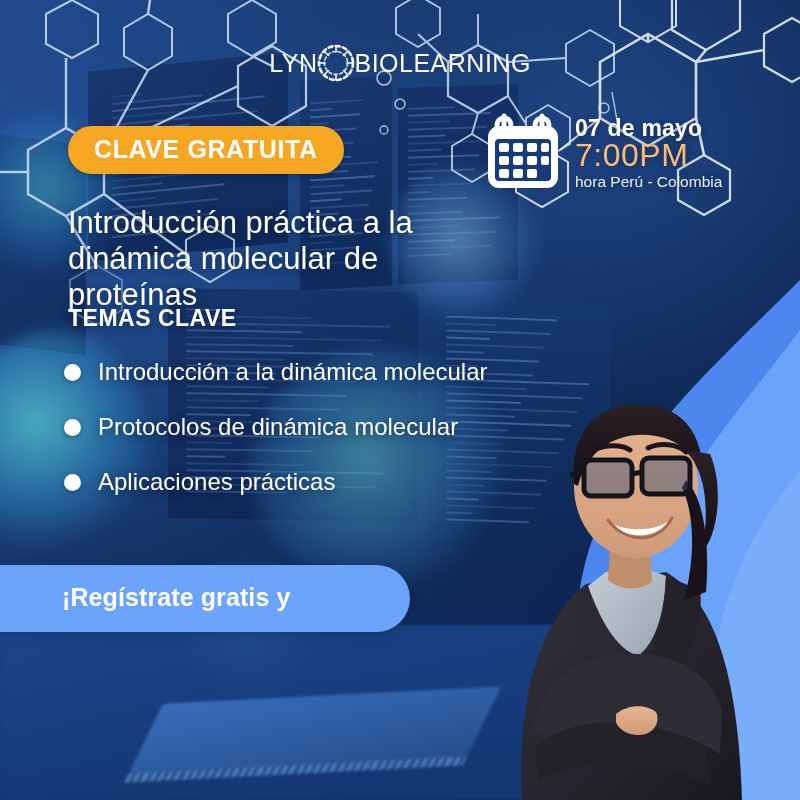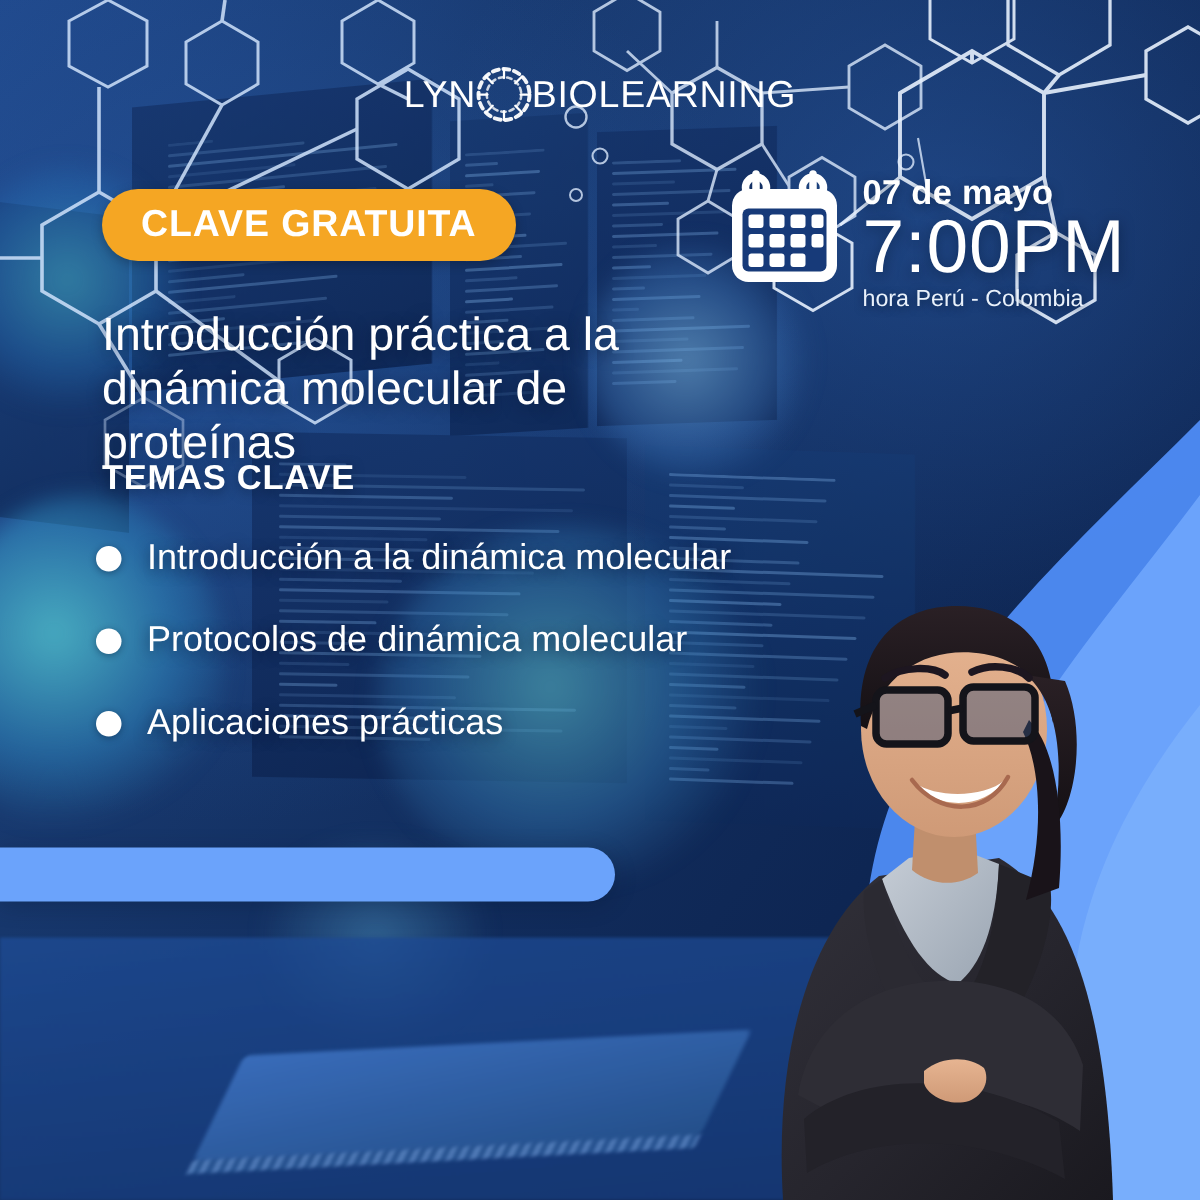--- a/index.html
+++ b/index.html
@@ -118,21 +118,21 @@
     position:absolute;left:68px;top:184px;width:420px;
     color:#fff;font-size:31px;line-height:1.17;font-weight:400;
     text-shadow:0 2px 10px rgba(4,18,44,.55);
   }
 
   .datebox{position:absolute;left:484px;top:112px;display:flex;align-items:flex-start;gap:13px;}
   .cal-ico{width:78px;height:80px;flex:0 0 auto;}
   .dt{padding-top:4px;}
   .dt-day{color:#fff;font-size:23px;font-weight:bold;line-height:1.05;letter-spacing:.2px;
     text-shadow:0 2px 7px rgba(4,18,44,.5);}
-  .dt-time{color:#ffffff;font-size:50px;font-weight:400;line-height:1.02;margin-top:-1px;letter-spacing:.5px;
+  .dt-time{color:#fdba74;font-size:32px;font-weight:400;line-height:1.02;margin-top:-1px;letter-spacing:.5px;
     text-shadow:0 2px 9px rgba(4,18,44,.5);}
   .dt-zone{color:#e9f1fb;font-size:15.5px;line-height:1.1;margin-top:1px;
     text-shadow:0 1px 6px rgba(4,18,44,.6);}
 
   .temas{
     position:absolute;left:68px;top:305px;
     color:#fff;font-size:23px;font-weight:bold;letter-spacing:.5px;
     text-shadow:0 2px 8px rgba(4,18,44,.55);
   }
 
@@ -499,15 +499,16 @@
       <span class="dot"></span>
       <span class="topic-label">Protocolos de dinámica molecular</span>
     </li>
     <li class="topic">
       <span class="dot"></span>
       <span class="topic-label">Aplicaciones prácticas</span>
     </li>
   </ul>
 
   <div class="cta">
+    <div class="cta-txt">¡Regístrate gratis y</div>
   </div>
 
 </div>
 
 </body></html>

